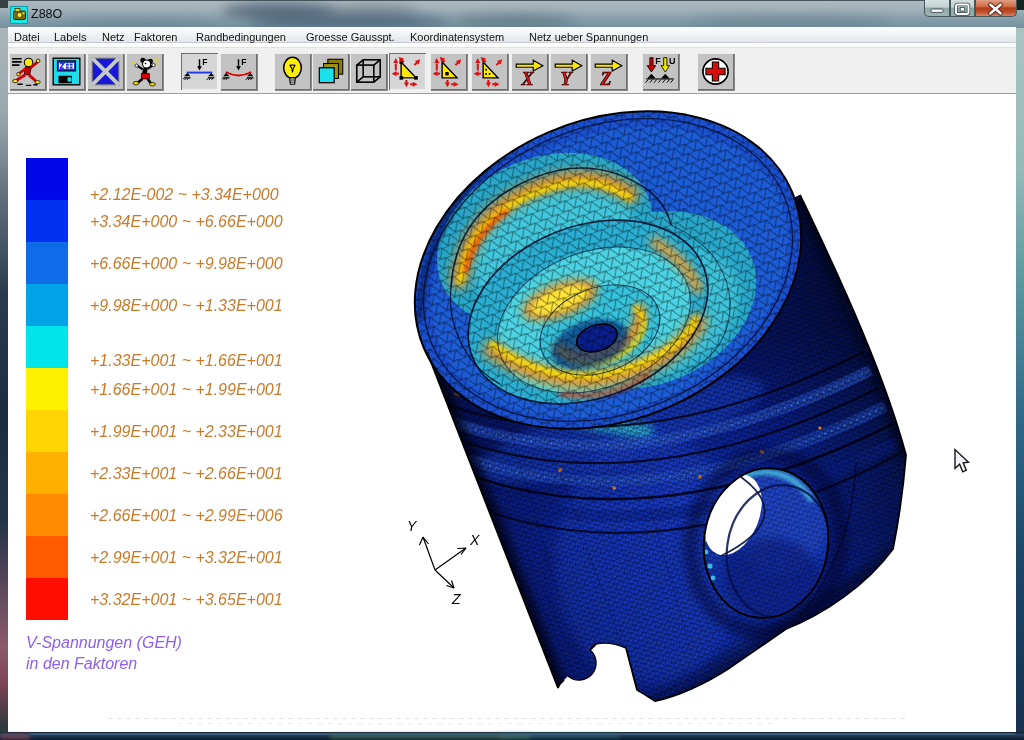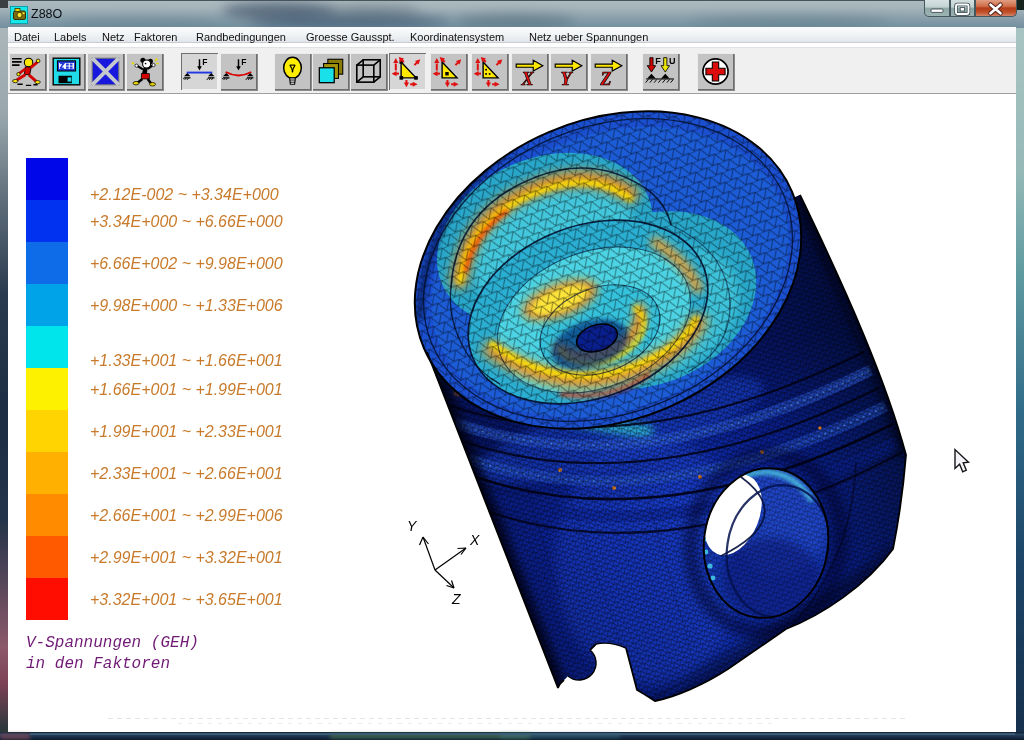--- a/index.html
+++ b/index.html
@@ -48,21 +48,21 @@
   
   #bord-left{left:0;top:28px;width:8px;height:704px;
     background:linear-gradient(180deg,#aab6ba 0%,#9aa8ae 12%,#5d6b78 25%,#2a3a4e 38%,#1c2c42 55%,#24344a 70%,#8c5a6a 88%,#7e4256 93%,#27383a 100%);}
   #bord-right{left:1016px;top:28px;width:8px;height:704px;
     background:linear-gradient(180deg,#a8c4c2 0%,#96bab8 20%,#5e9aa0 35%,#2f6a88 55%,#1d4668 75%,#16304e 100%);}
   #bord-bottom{left:0px;top:732px;width:1024px;height:8px;
     background:linear-gradient(180deg,#0e1d30 0%,#27455e 30%,#1b3049 60%,#0c1a2c 100%);}
   
   .band{position:absolute;left:26px;width:42px;height:42px;}
   .lbl{position:absolute;left:90px;font-style:italic;font-size:16px;color:#c87a2a;}
-  #leg-t1,#leg-t2{position:absolute;left:26px;font-style:italic;font-size:16px;color:#701a75;font-family:Liberation Mono, monospace;}
+  #leg-t1,#leg-t2{position:absolute;left:26px;font-style:italic;font-size:16px;color:#8b5cf6;}
 </style>
 </head>
 <body>
   <div class="abs" id="titlebar">
     <div class="smudge" style="left:222px;top:2px;width:115px;height:18px;background:#42556a;opacity:.7"></div>
     <div class="smudge" style="left:330px;top:4px;width:90px;height:14px;background:#5a6a76;opacity:.45"></div>
     <div class="smudge" style="left:250px;top:15px;width:200px;height:13px;background:#39506a;opacity:.65"></div>
     <div class="smudge" style="left:455px;top:14px;width:120px;height:14px;background:#49616e;opacity:.45"></div>
     <div class="smudge" style="left:690px;top:16px;width:200px;height:12px;background:#52707c;opacity:.4"></div>
     <div class="smudge" style="left:60px;top:18px;width:160px;height:12px;background:#5a7484;opacity:.35"></div>
@@ -327,23 +327,23 @@
   <div class="abs" id="canvas">
     <div style="position:absolute;left:100px;top:624px;width:800px;height:1px;background:repeating-linear-gradient(90deg,#cccdd0 0 5px,#fff 5px 9px);opacity:.55"></div>
     <div style="position:absolute;left:170px;top:629px;width:600px;height:1px;background:repeating-linear-gradient(90deg,#d6d7da 0 4px,#fff 4px 10px);opacity:.5"></div>
   </div>
 
   <div class="band" style="top:158px;background:#0007e8"></div>
   <div class="lbl" style="top:186px">+2.12E-002 ~ +3.34E+000</div>
   <div class="band" style="top:200px;background:#0032f0"></div>
   <div class="lbl" style="top:213px">+3.34E+000 ~ +6.66E+000</div>
   <div class="band" style="top:242px;background:#0f6ce8"></div>
-  <div class="lbl" style="top:255px">+6.66E+002 ~ +9.98E+000</div>
+  <div class="lbl" style="top:255px">+6.66E+000 ~ +9.98E+000</div>
   <div class="band" style="top:284px;background:#00a2e8"></div>
-  <div class="lbl" style="top:297px">+9.98E+000 ~ +1.33E+006</div>
+  <div class="lbl" style="top:297px">+9.98E+000 ~ +1.33E+001</div>
   <div class="band" style="top:326px;background:#00e4ec"></div>
   <div class="lbl" style="top:352px">+1.33E+001 ~ +1.66E+001</div>
   <div class="band" style="top:368px;background:#fdf100"></div>
   <div class="lbl" style="top:381px">+1.66E+001 ~ +1.99E+001</div>
   <div class="band" style="top:410px;background:#ffd400"></div>
   <div class="lbl" style="top:423px">+1.99E+001 ~ +2.33E+001</div>
   <div class="band" style="top:452px;background:#ffb000"></div>
   <div class="lbl" style="top:465px">+2.33E+001 ~ +2.66E+001</div>
   <div class="band" style="top:494px;background:#ff8b00"></div>
   <div class="lbl" style="top:507px">+2.66E+001 ~ +2.99E+006</div>

